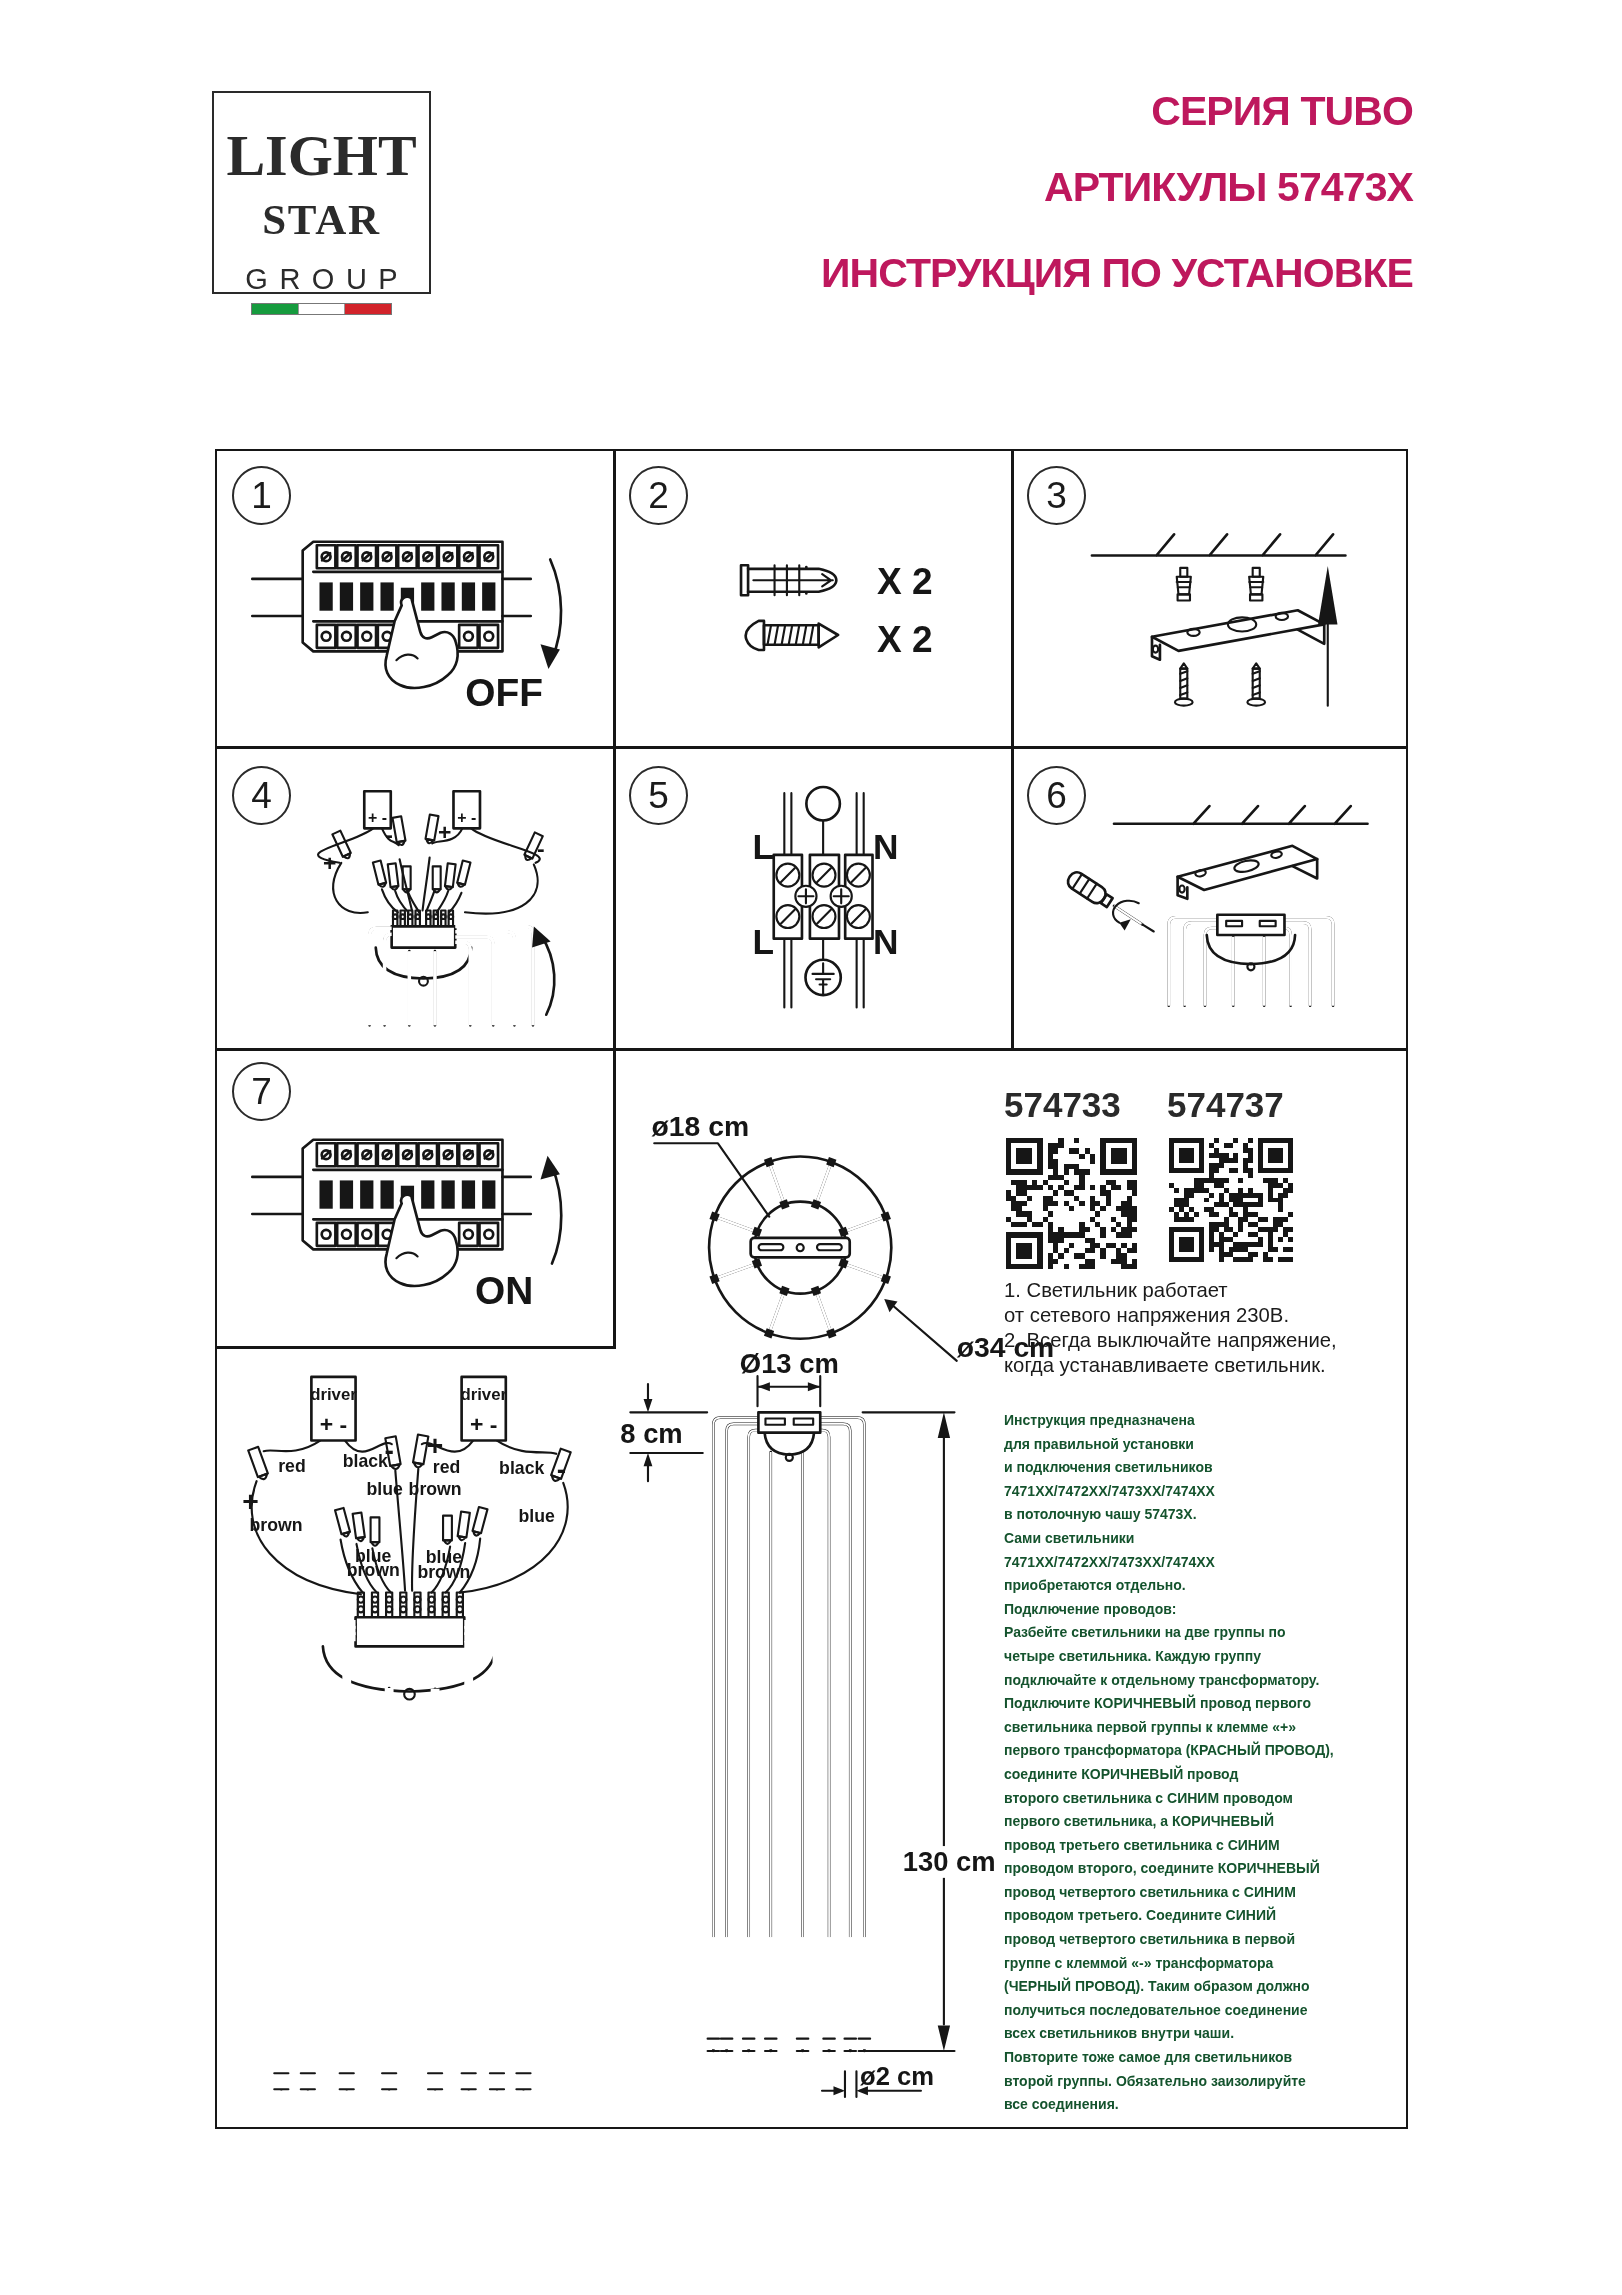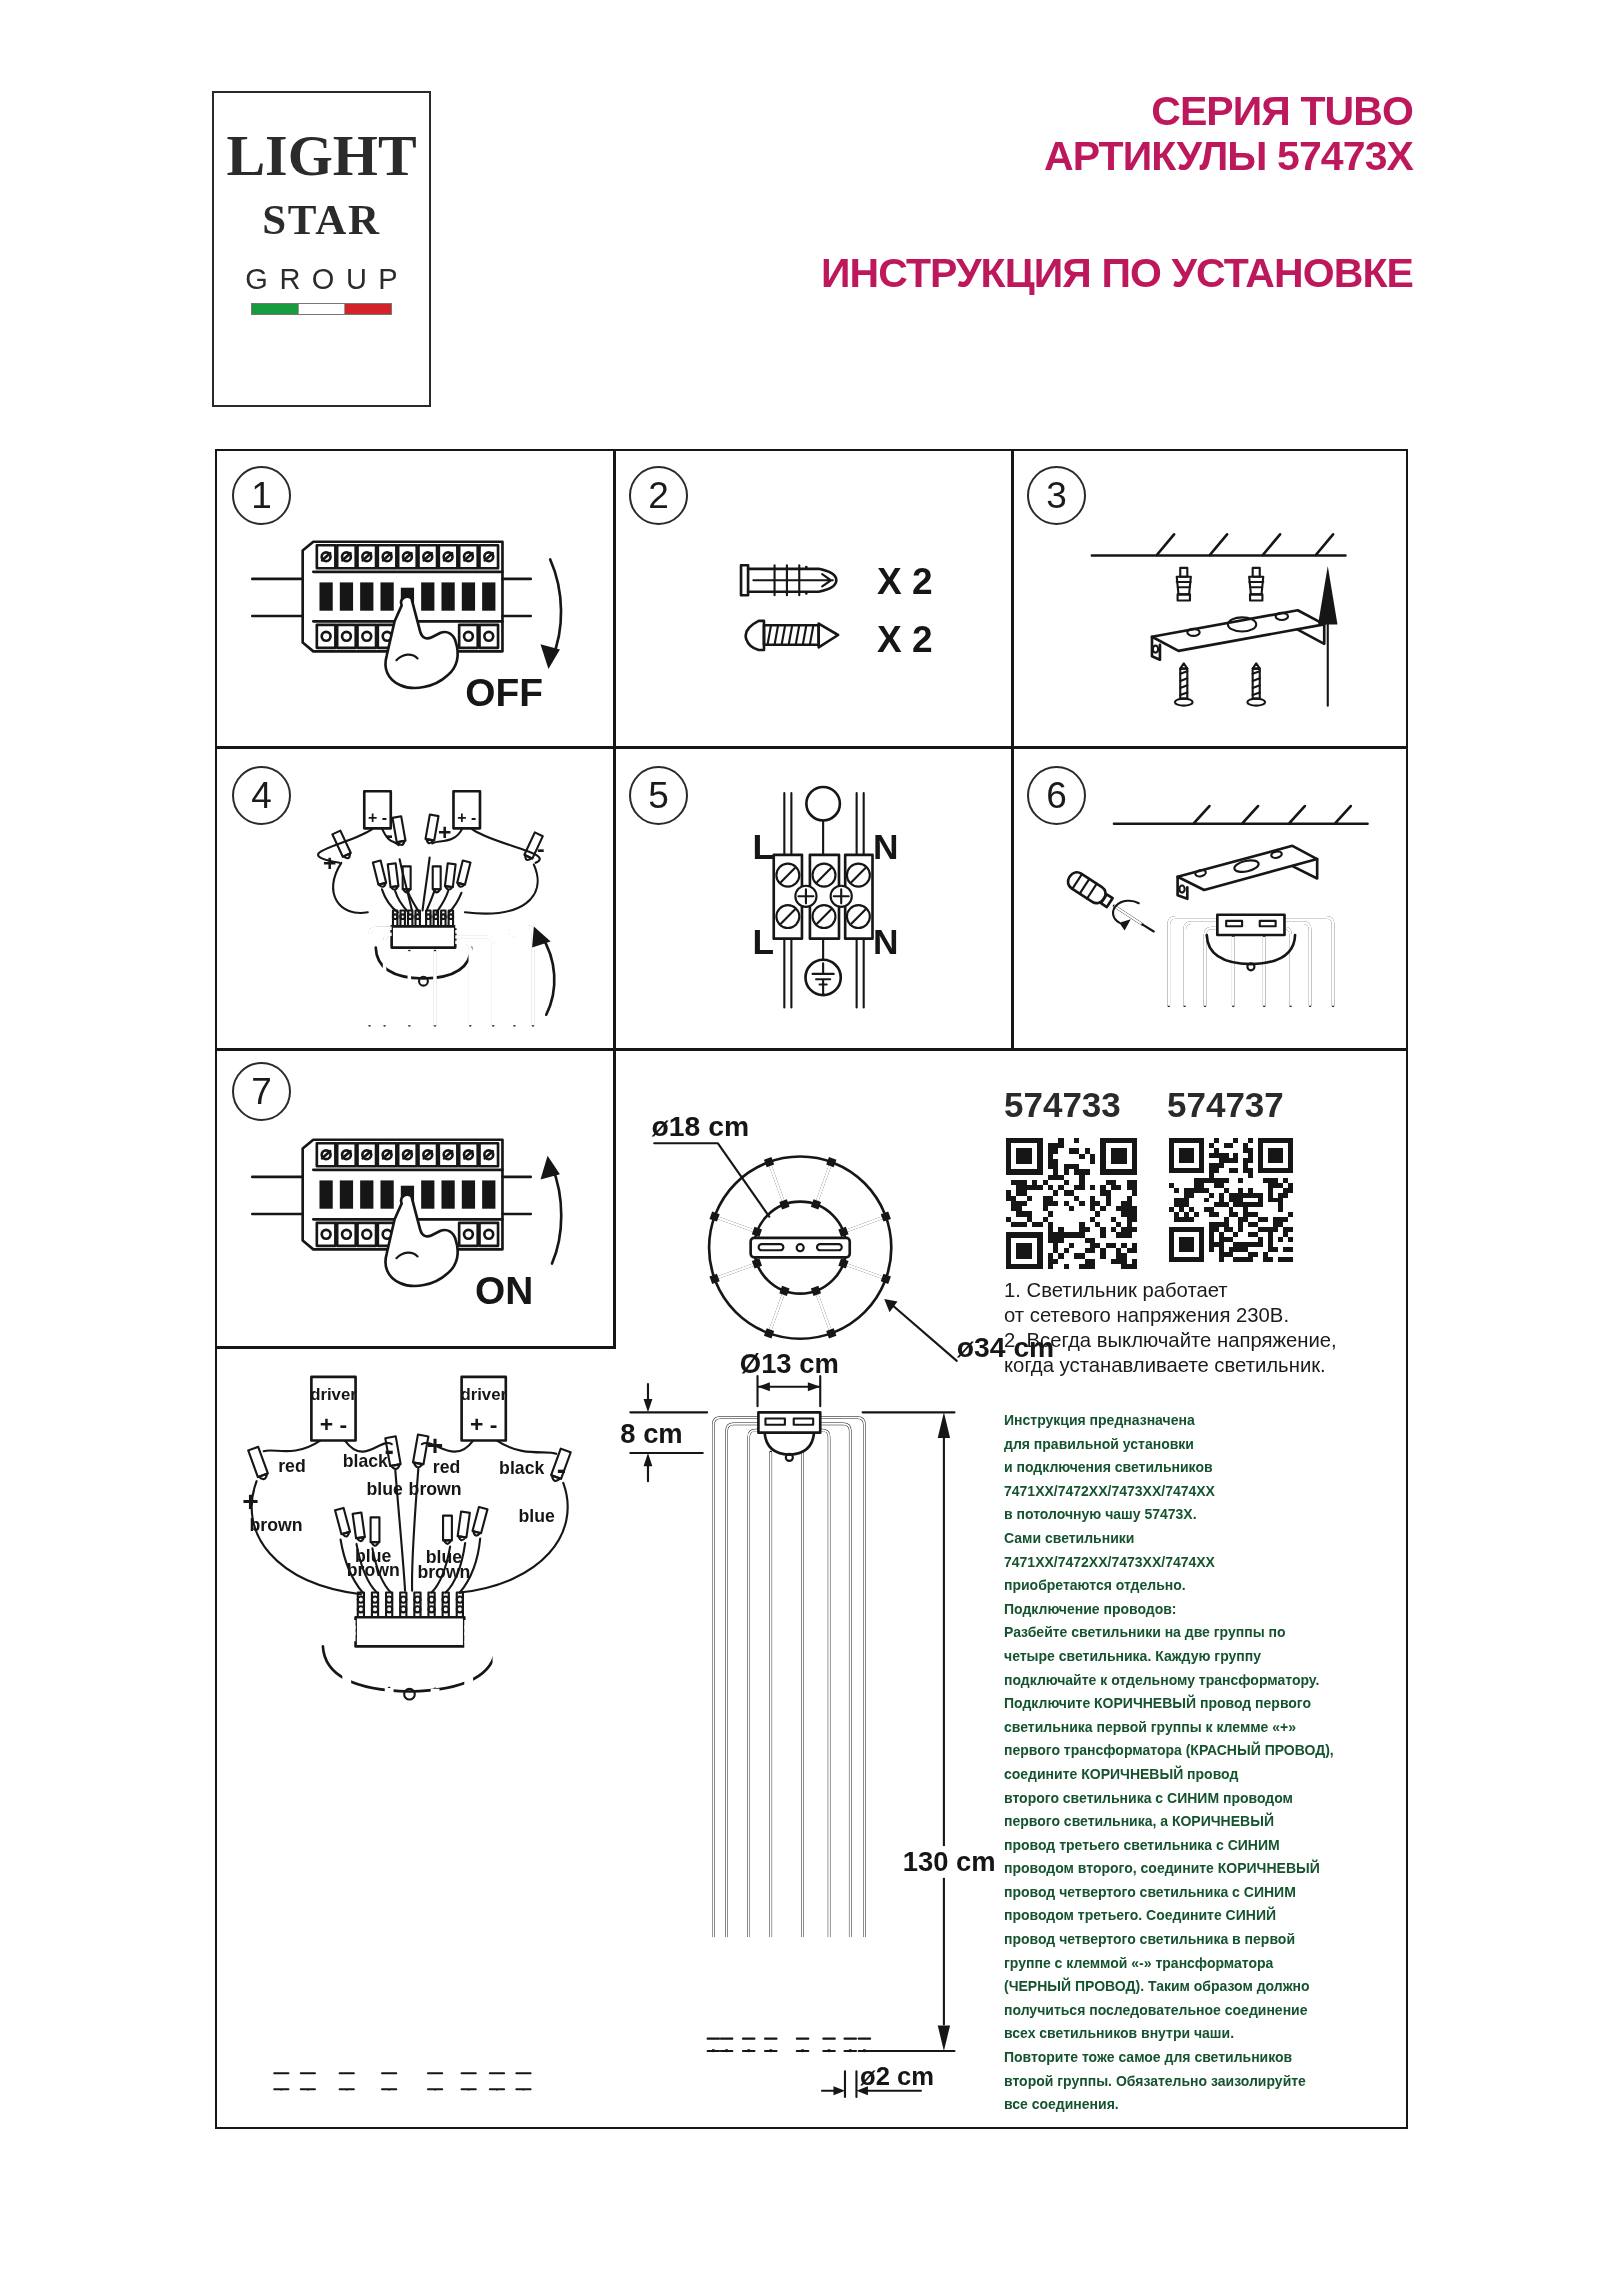--- a/index.html
+++ b/index.html
@@ -4,21 +4,21 @@
 <style>
   html,body{margin:0;padding:0;background:#fff}
   .page{position:relative;width:1623px;height:2295px;background:#fff;overflow:hidden;
         font-family:"Liberation Sans",sans-serif;color:#161616}
   .line{position:absolute;background:#161616}
   .frame{position:absolute;border:2.7px solid #161616;box-sizing:border-box}
   .step-circle{position:absolute;width:55px;height:55px;border:2.7px solid #2a2a2a;border-radius:50%;
         display:flex;align-items:center;justify-content:center;font-size:37px;color:#1b1b1b}
   .hdr{position:absolute;right:210px;text-align:center;font-weight:bold;letter-spacing:-0.9px;color:#be185d}
   .hdr.big{font-size:41px}
-  .logo-box{position:absolute;left:212px;top:91px;width:219px;height:316px;border:2.7px solid #2a2a2a;box-sizing:border-box}
+  .logo-box{position:absolute;left:212px;top:91px;width:219px;height:203px;border:2.7px solid #2a2a2a;box-sizing:border-box}
   .logo-word{position:absolute;width:100%;text-align:center;font-family:"Liberation Serif",serif;font-weight:bold;color:#2b2b2b}
   .logo-group{position:absolute;width:100%;text-align:center;font-family:"Liberation Sans",sans-serif;
         color:#2b2b2b;font-size:29px;letter-spacing:11.5px;text-indent:11.5px}
   .flag{position:absolute;left:37px;top:210px;width:141px;height:12.4px;display:flex;border:0.9px solid #777;box-sizing:border-box}
   .flag div{flex:1}
   .qr-label{position:absolute;font-weight:bold;font-size:35px;color:#2a2a2a}
   .notes{position:absolute;font-size:20.3px;line-height:25px;white-space:pre;color:#1b1b1b}
   .instr{position:absolute;font-size:14px;line-height:23.6px;font-weight:bold;white-space:pre;color:#14532d}
   .footer{position:absolute;left:0;top:2181px;width:100%;text-align:center;font-size:37px;font-weight:bold;color:#222}
   svg{position:absolute;overflow:visible}
@@ -39,21 +39,21 @@
     <div class="logo-word" style="top:94px;font-size:43px;line-height:65px;letter-spacing:1.8px">STAR</div>
     <div class="logo-group" style="top:170px">GROUP</div>
     <div class="flag">
       <div style="background:#169b3e"></div>
       <div style="background:#ffffff;border-left:0.9px solid #999;border-right:0.9px solid #999"></div>
       <div style="background:#d2232a"></div>
     </div>
   </div>
 
   <div class="hdr big" style="top:88px">СЕРИЯ TUBO</div>
-  <div class="hdr big" style="top:133px">АРТИКУЛЫ 57473X</div>
+  <div class="hdr big" style="top:164px">АРТИКУЛЫ 57473X</div>
   <div class="hdr big" style="top:250px">ИНСТРУКЦИЯ ПО УСТАНОВКЕ</div>
 
   <div class="frame" style="left:215px;top:449px;width:1193px;height:1680px"></div>
   <div class="line" style="left:613px;top:449px;width:2.7px;height:602px"></div>
   <div class="line" style="left:1011px;top:449px;width:2.7px;height:602px"></div>
   <div class="line" style="left:215px;top:746px;width:1193px;height:2.7px"></div>
   <div class="line" style="left:215px;top:1048px;width:1193px;height:2.7px"></div>
   <div class="line" style="left:613px;top:1048px;width:2.7px;height:301px"></div>
   <div class="line" style="left:215px;top:1346px;width:401px;height:2.7px"></div>
 

